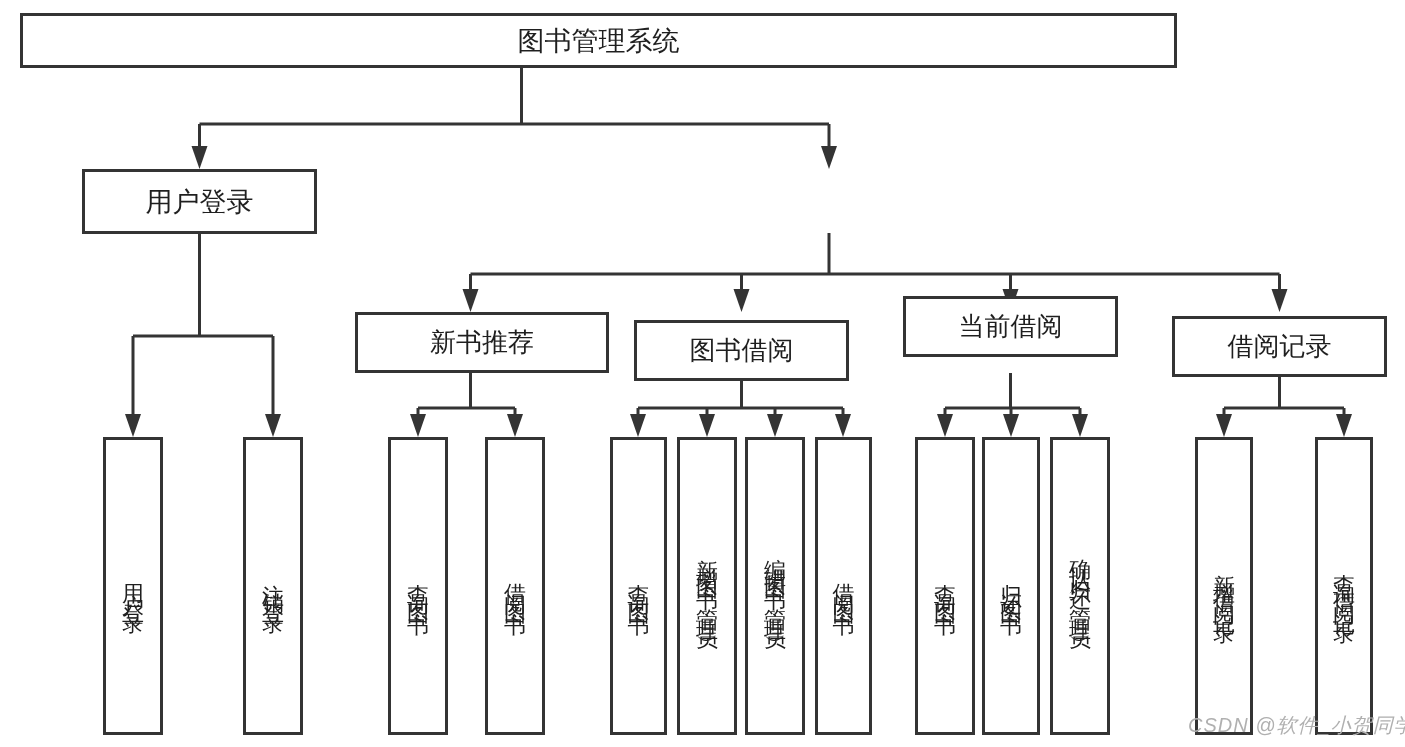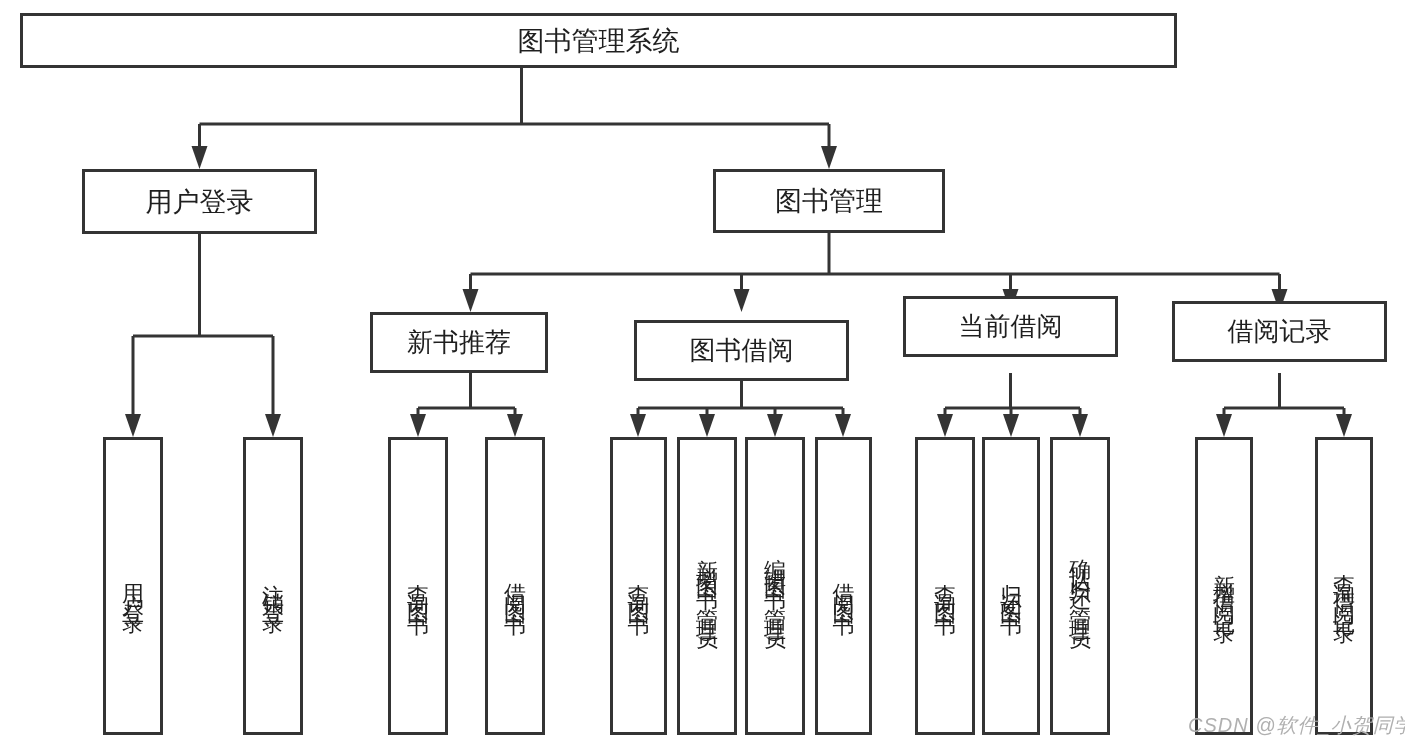--- a/index.html
+++ b/index.html
@@ -65,34 +65,31 @@
       <polygon points="1336,414 1352,414 1344,437" fill="#343434"></polygon>
     </svg>
 
   <div class="node lv1" style="left:20px;top:13px;width:1157px;height:55px">
     <span>图书管理系统</span>
   </div>
 
   <div class="node lv2" style="left:82px;top:169px;width:235px;height:65px">
     <span>用户登录</span>
   </div>
-  <div class="node lv2" style="left:713px;top:169px;width:232px;height:64px">
-    <span>图书管理</span>
-  </div>
 
-  <div class="node lv3" style="left:370px;top:312px;width:178px;height:61px">
+  <div class="node lv3" style="left:355px;top:312px;width:254px;height:61px">
     <span>新书推荐</span>
   </div>
   <div class="node lv3" style="left:634px;top:320px;width:215px;height:61px">
     <span>图书借阅</span>
   </div>
   <div class="node lv3" style="left:903px;top:296px;width:215px;height:61px">
     <span>当前借阅</span>
   </div>
-  <div class="node lv3" style="left:1172px;top:301px;width:215px;height:61px">
+  <div class="node lv3" style="left:1172px;top:316px;width:215px;height:61px">
     <span>借阅记录</span>
   </div>
 
   <div class="node leaf" style="left:103px;top:437px;width:60px;height:298px">
     <span>用户登录</span>
   </div>
   <div class="node leaf" style="left:243px;top:437px;width:60px;height:298px">
     <span>注销登录</span>
   </div>
 

